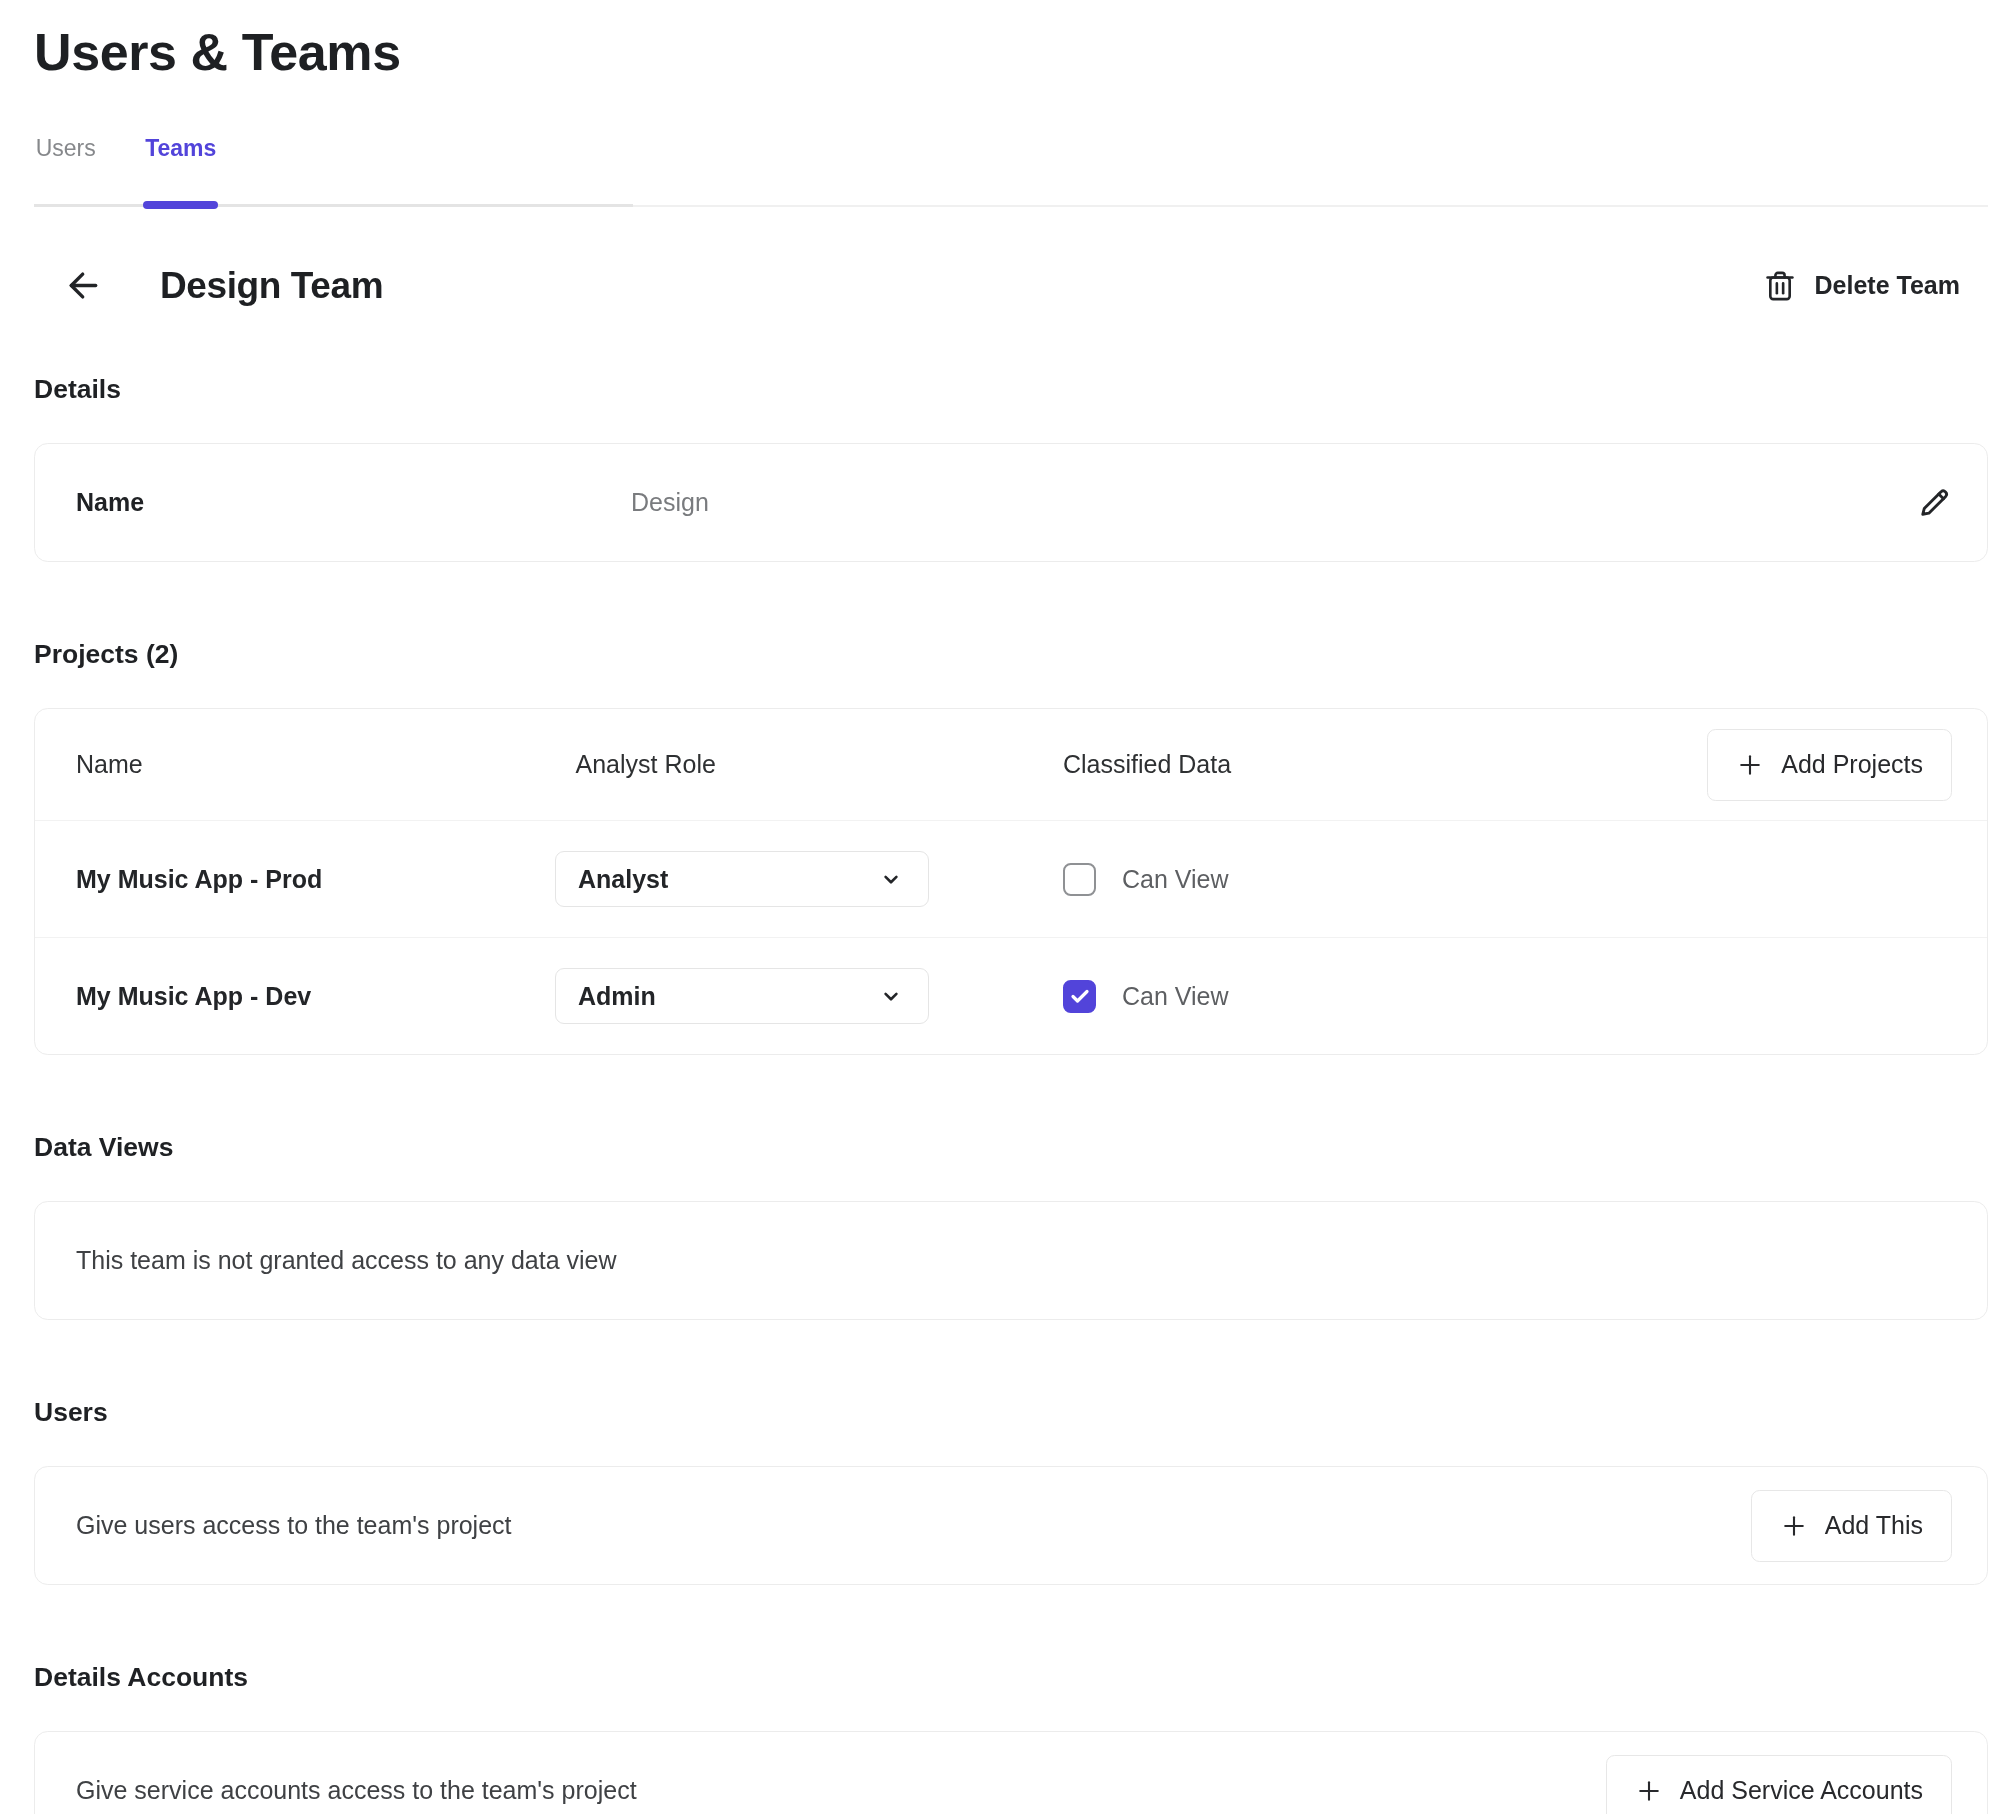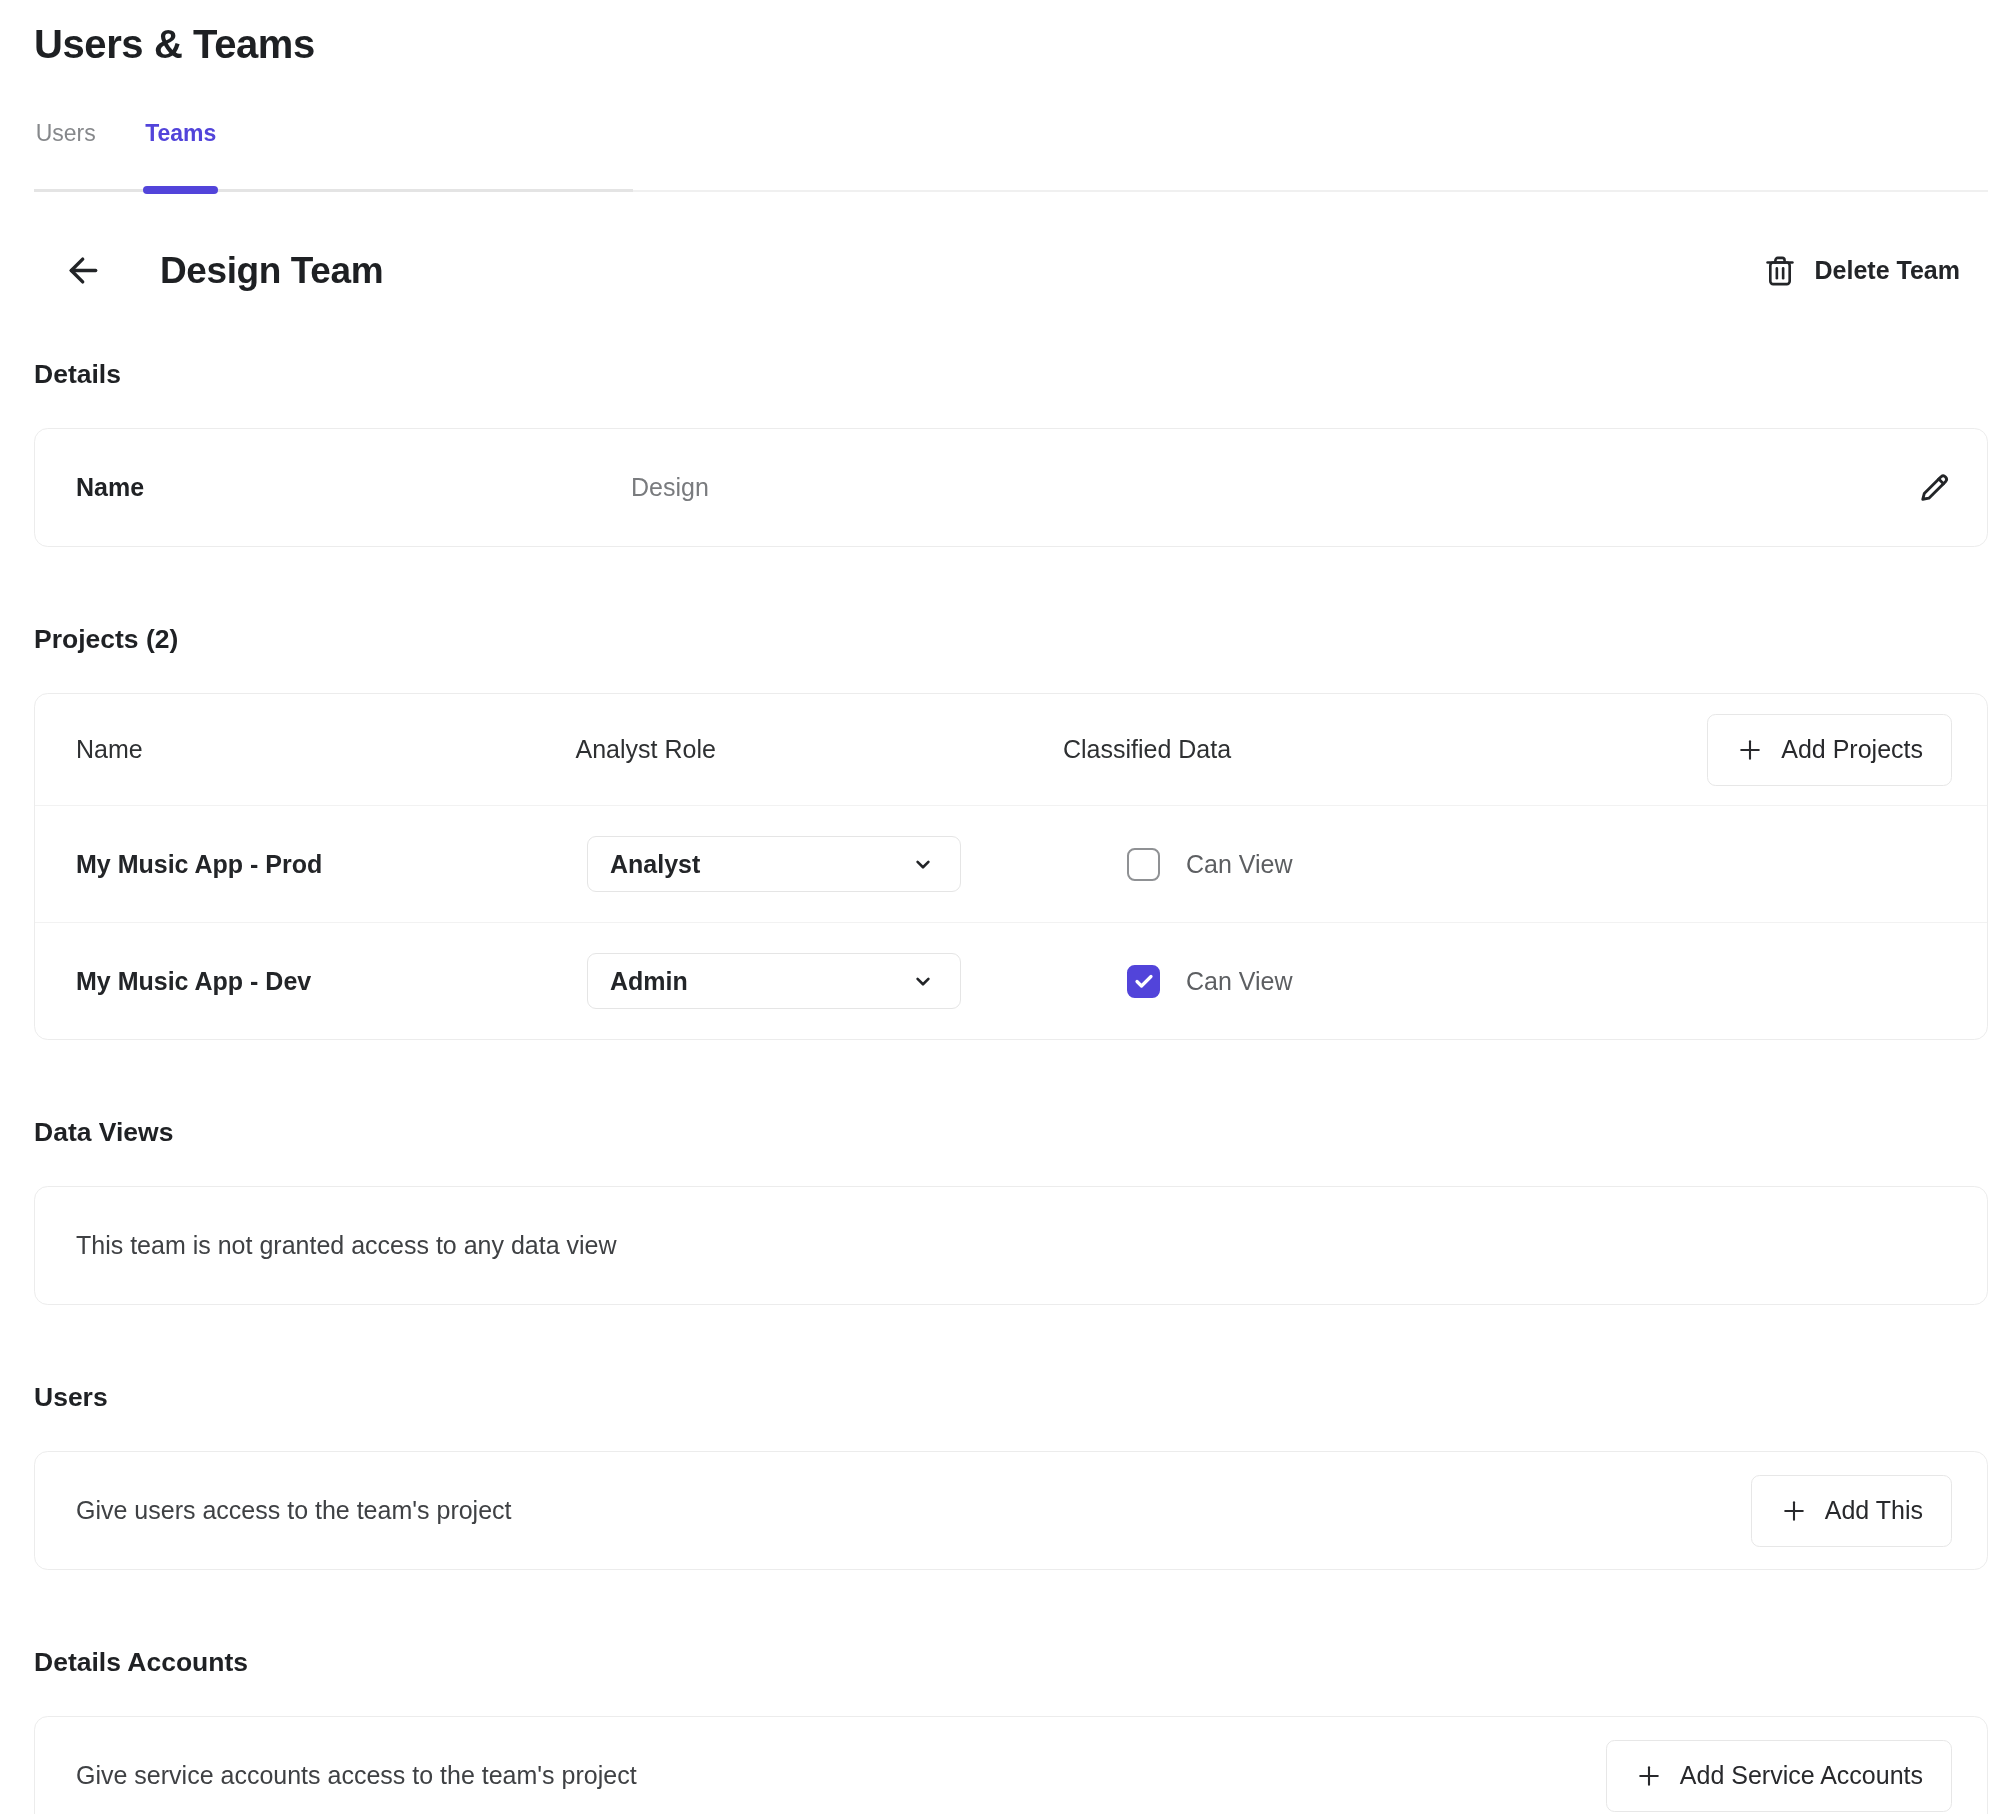--- a/index.html
+++ b/index.html
@@ -15,21 +15,21 @@
     height: 1815px;
     background: #ffffff;
     font-family: "Liberation Sans", sans-serif;
     color: var(--text-primary);
     overflow: hidden;
   }
   .container { padding: 0 29px 0 34px; }
 
   
   .page-title {
-    font-size: 40px;
+    font-size: 52px;
     font-weight: 700;
     letter-spacing: -0.4px;
     margin: 22px 0 0;
     color: #1e2023;
   }
 
   
   .tabs {
     display: flex;
     gap: 46px;
@@ -138,21 +138,21 @@
     display: flex; align-items: center;
   }
 
   
   .thead, .trow {
     display: flex;
     align-items: center;
     padding: 0 35px 0 41px;
   }
   .thead { height: 111px; }
-  .trow { height: 117px; border-top: 1.7px solid #f2f2f2; gap: 32px; }
+  .trow { height: 117px; border-top: 1.7px solid #f2f2f2; }
   .th { font-size: 25px; color: #2e3032; }
   .th-name, .td-name { width: 479px; }
   .th-role, .td-role { width: 508px; }
   .th-role { padding-left: 20.5px; }
   .th-classified, .td-classified { flex: 1; }
   .td-name { font-size: 25px; font-weight: 600; color: #232528; }
 
   .select {
     width: 374px;
     height: 56px;

